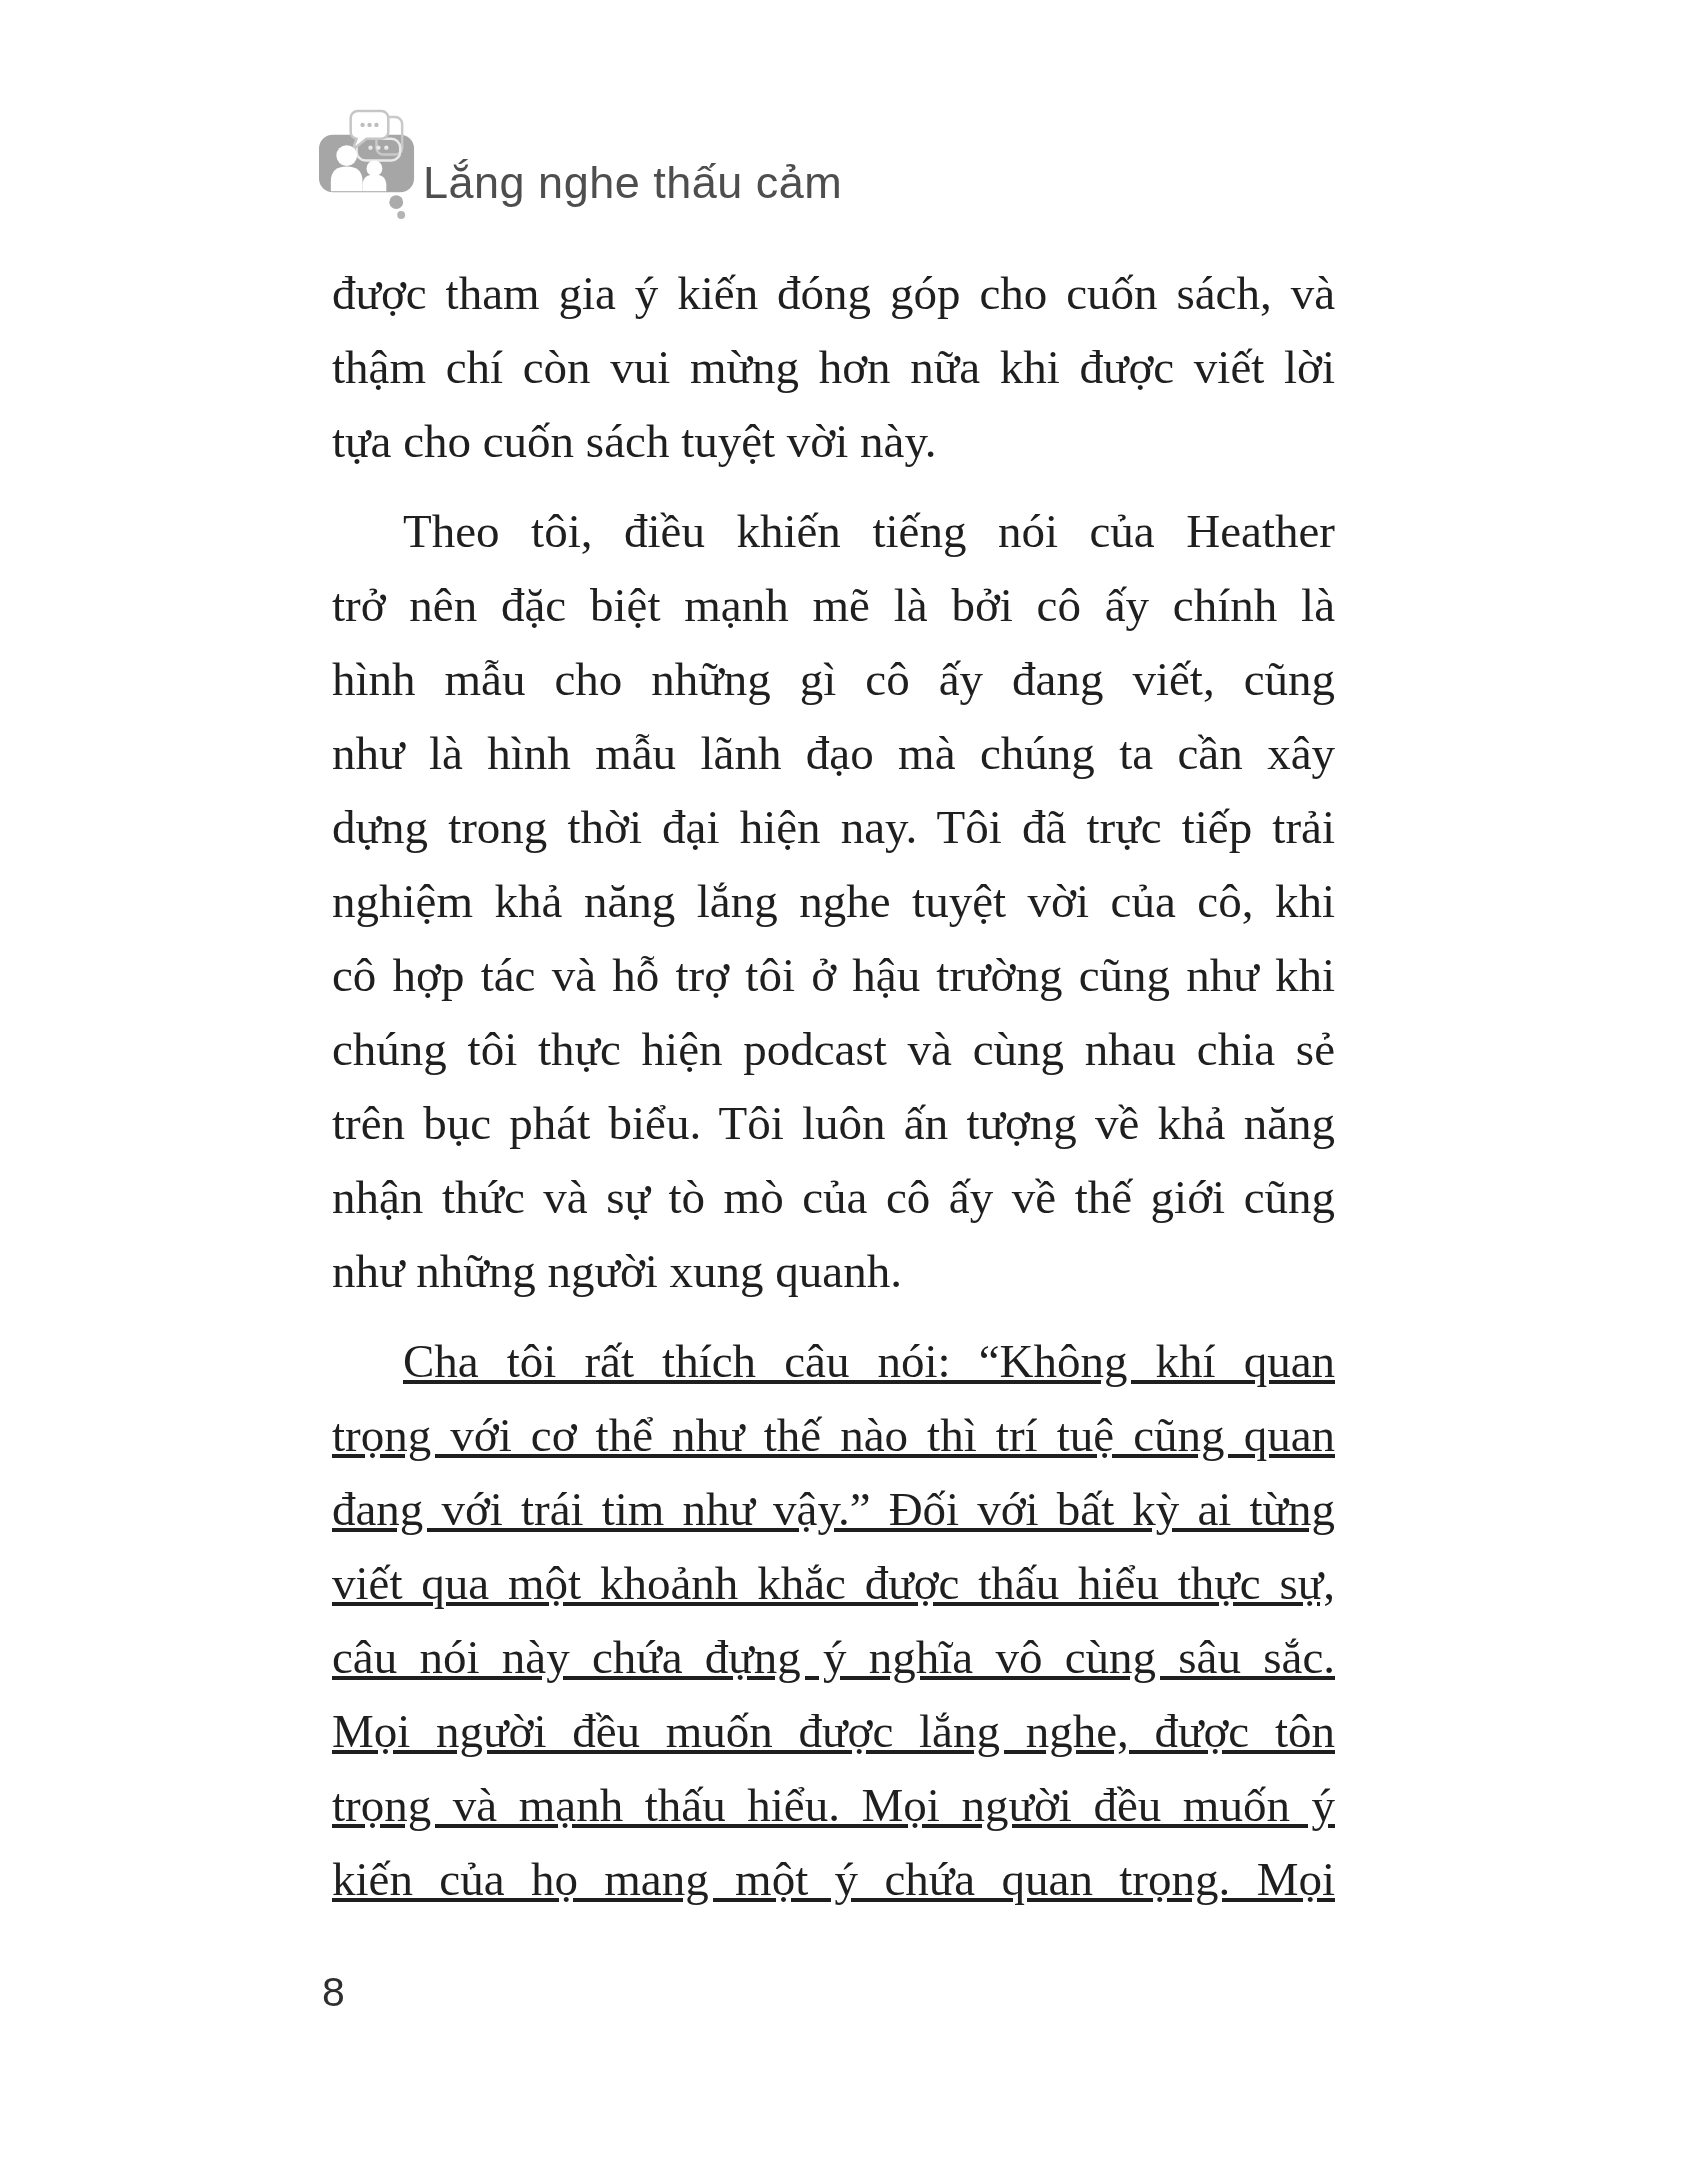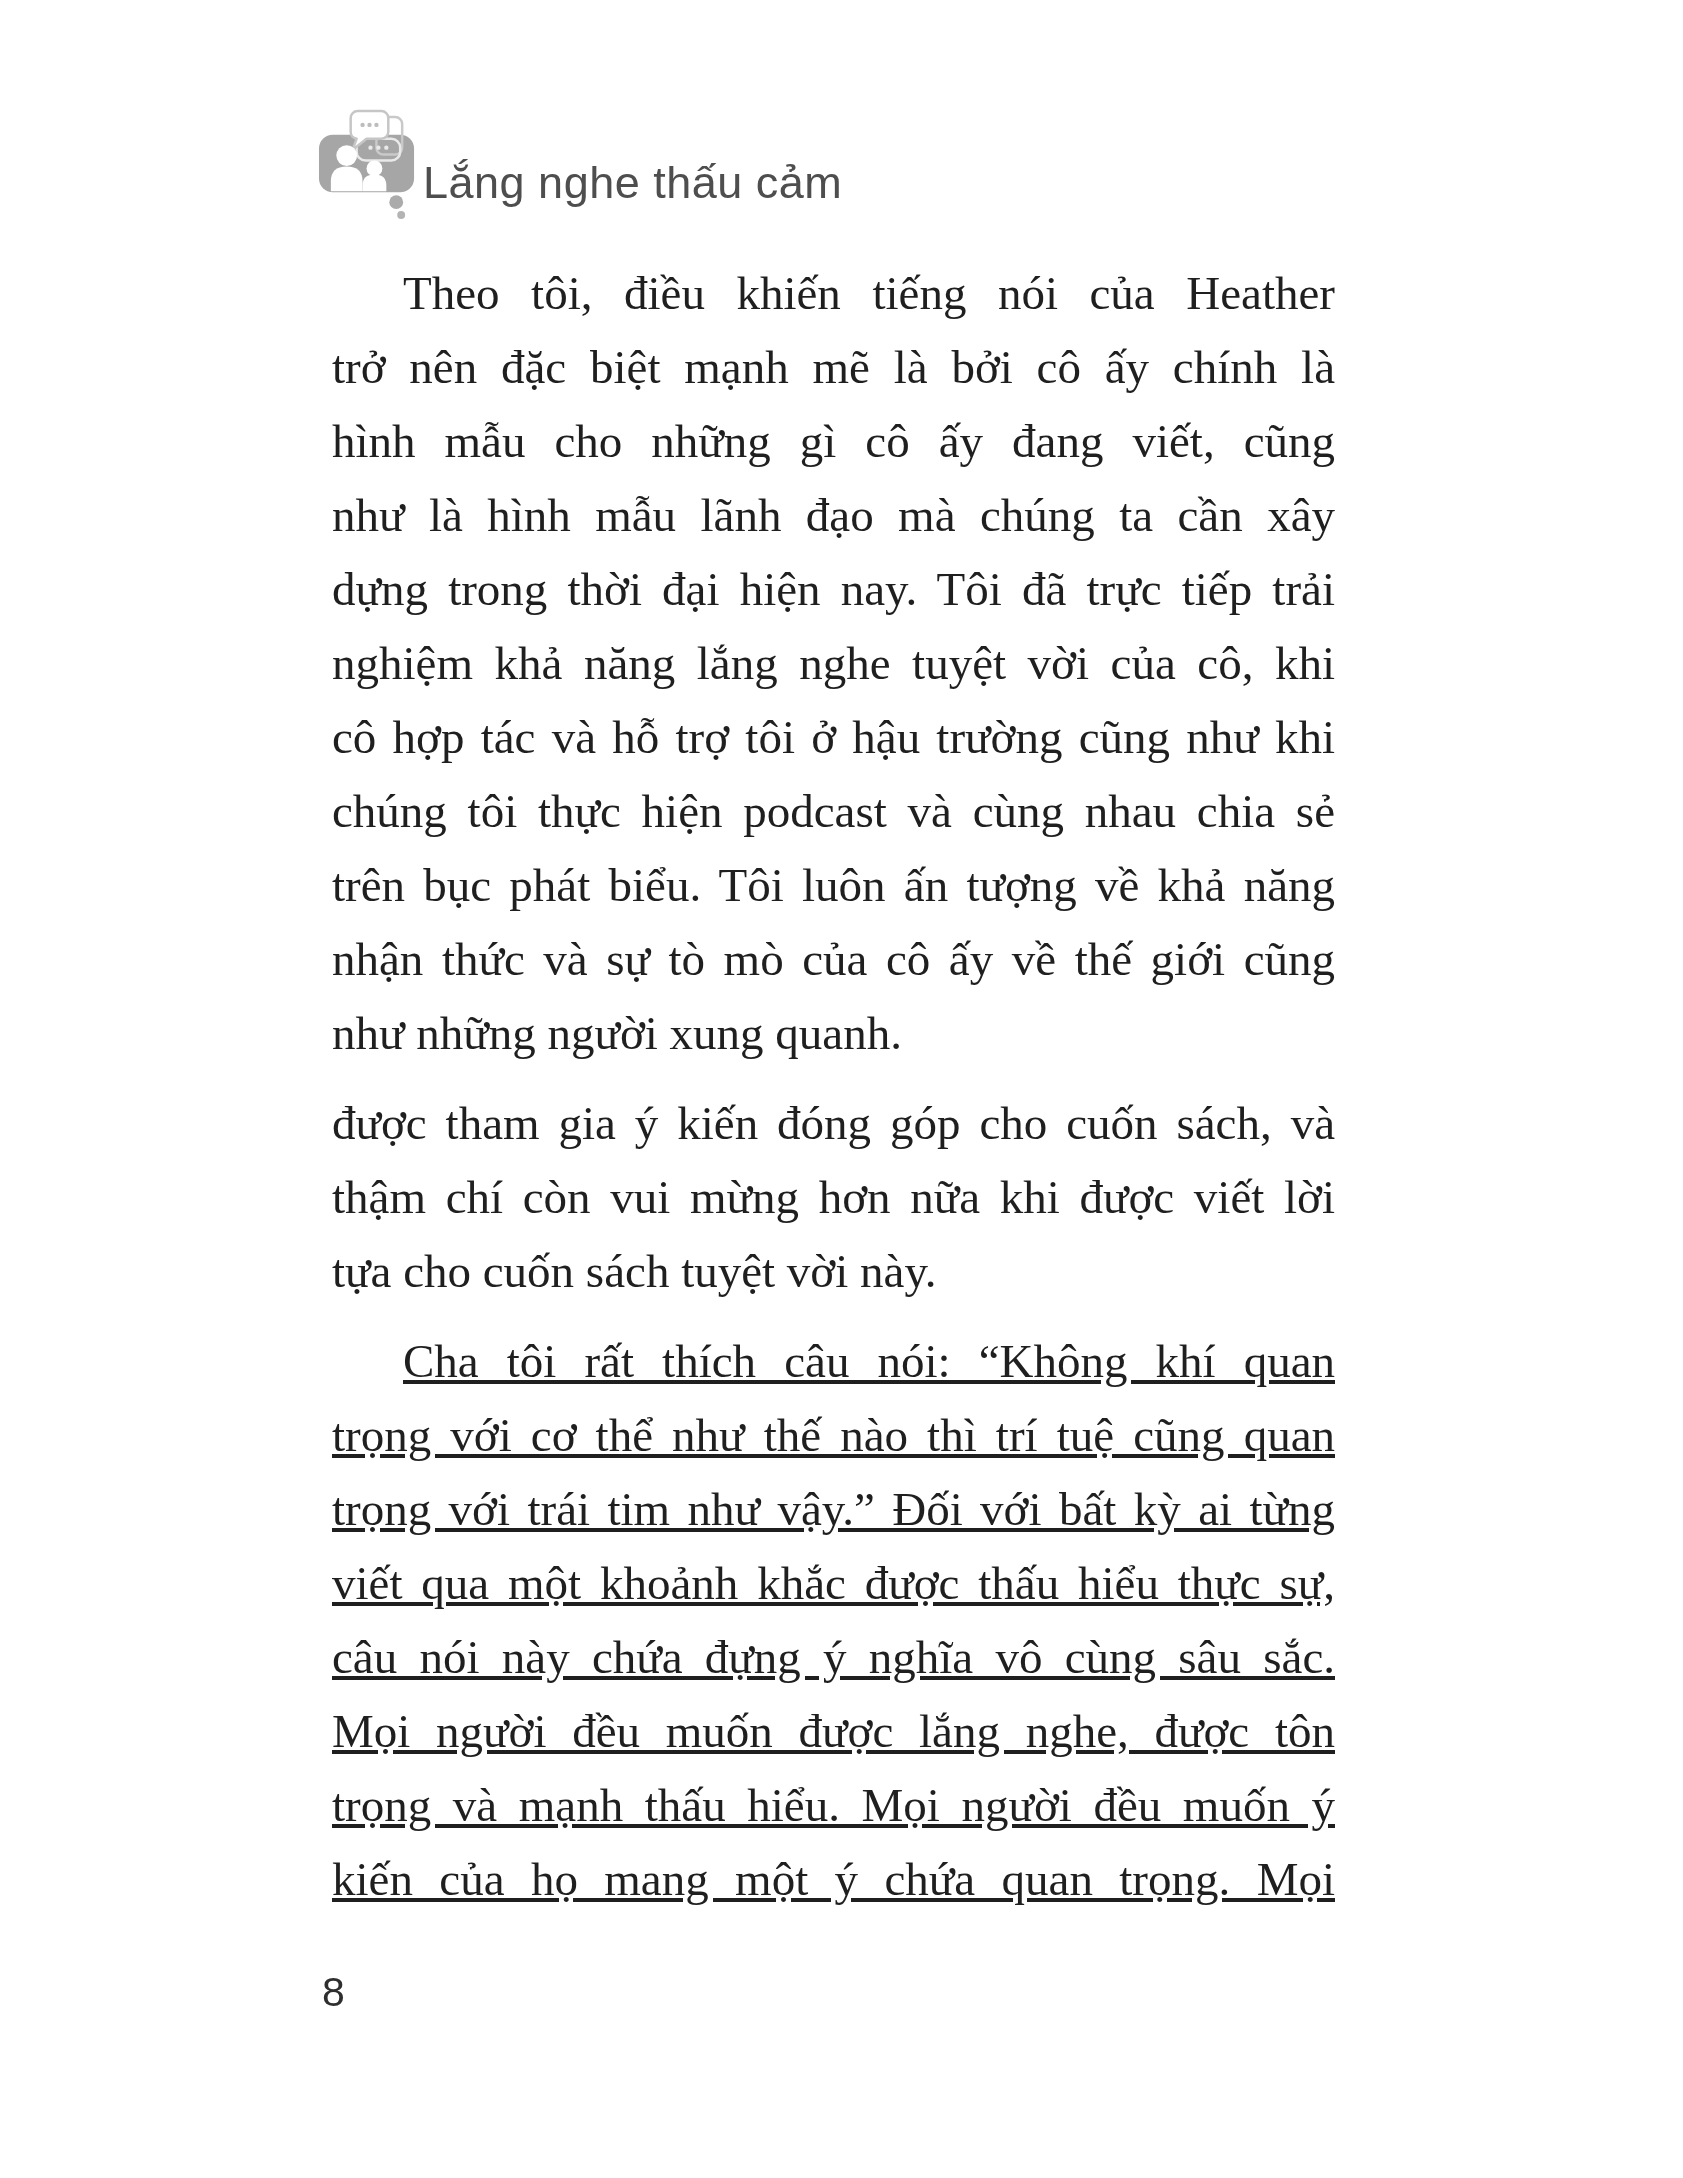--- a/index.html
+++ b/index.html
@@ -77,41 +77,41 @@
       </g>
 
       <circle cx="80" cy="96" r="7" fill="#ababab"></circle>
       <circle cx="85" cy="109" r="4" fill="#b4b4b4"></circle>
     </svg>
     <div class="header-title">Lắng nghe thấu cảm</div>
   </div>
 
   <div class="body-text" id="body-text">
       <div class="paragraph">
+        <div class="text-line">được tham gia ý kiến đóng góp cho cuốn sách, và</div>
+        <div class="text-line">thậm chí còn vui mừng hơn nữa khi được viết lời</div>
+        <div class="text-line line-left">tựa cho cuốn sách tuyệt vời này.</div>
+      </div>
+      <div class="paragraph">
         <div class="text-line line-indent">Theo tôi, điều khiến tiếng nói của Heather</div>
         <div class="text-line">trở nên đặc biệt mạnh mẽ là bởi cô ấy chính là</div>
         <div class="text-line">hình mẫu cho những gì cô ấy đang viết, cũng</div>
         <div class="text-line">như là hình mẫu lãnh đạo mà chúng ta cần xây</div>
         <div class="text-line">dựng trong thời đại hiện nay. Tôi đã trực tiếp trải</div>
         <div class="text-line">nghiệm khả năng lắng nghe tuyệt vời của cô, khi</div>
         <div class="text-line">cô hợp tác và hỗ trợ tôi ở hậu trường cũng như khi</div>
         <div class="text-line">chúng tôi thực hiện podcast và cùng nhau chia sẻ</div>
         <div class="text-line">trên bục phát biểu. Tôi luôn ấn tượng về khả năng</div>
         <div class="text-line">nhận thức và sự tò mò của cô ấy về thế giới cũng</div>
         <div class="text-line line-left">như những người xung quanh.</div>
       </div>
       <div class="paragraph">
-        <div class="text-line">được tham gia ý kiến đóng góp cho cuốn sách, và</div>
-        <div class="text-line">thậm chí còn vui mừng hơn nữa khi được viết lời</div>
-        <div class="text-line line-left">tựa cho cuốn sách tuyệt vời này.</div>
-      </div>
-      <div class="paragraph">
         <div class="text-line line-indent">Cha tôi rất thích câu nói: “Không khí quan</div>
         <div class="text-line">trọng với cơ thể như thế nào thì trí tuệ cũng quan</div>
-        <div class="text-line">trọng với trái tim như vậy.” Đối với bất kỳ ai từng</div>
+        <div class="text-line">đang với trái tim như vậy.” Đối với bất kỳ ai từng</div>
         <div class="text-line">viết qua một khoảnh khắc được thấu hiểu thực sự,</div>
         <div class="text-line">câu nói này chứa đựng ý nghĩa vô cùng sâu sắc.</div>
         <div class="text-line">Mọi người đều muốn được lắng nghe, được tôn</div>
         <div class="text-line">trọng và mạnh thấu hiểu. Mọi người đều muốn ý</div>
         <div class="text-line">kiến của họ mang một ý chứa quan trọng. Mọi</div>
       </div>
     </div>
 
   <div class="page-number">8</div>
 

